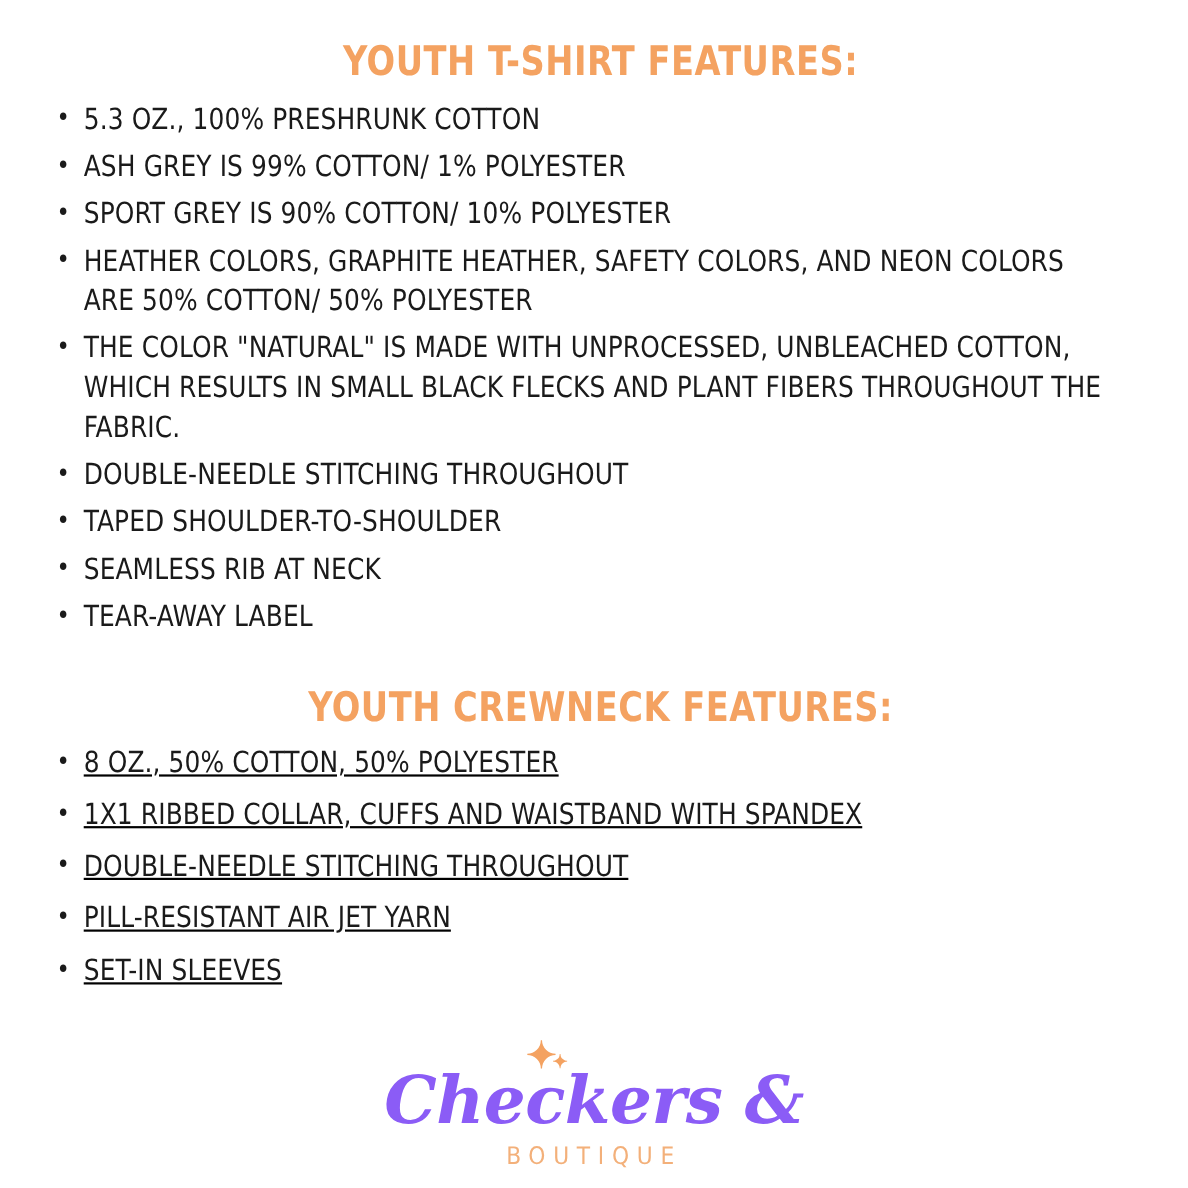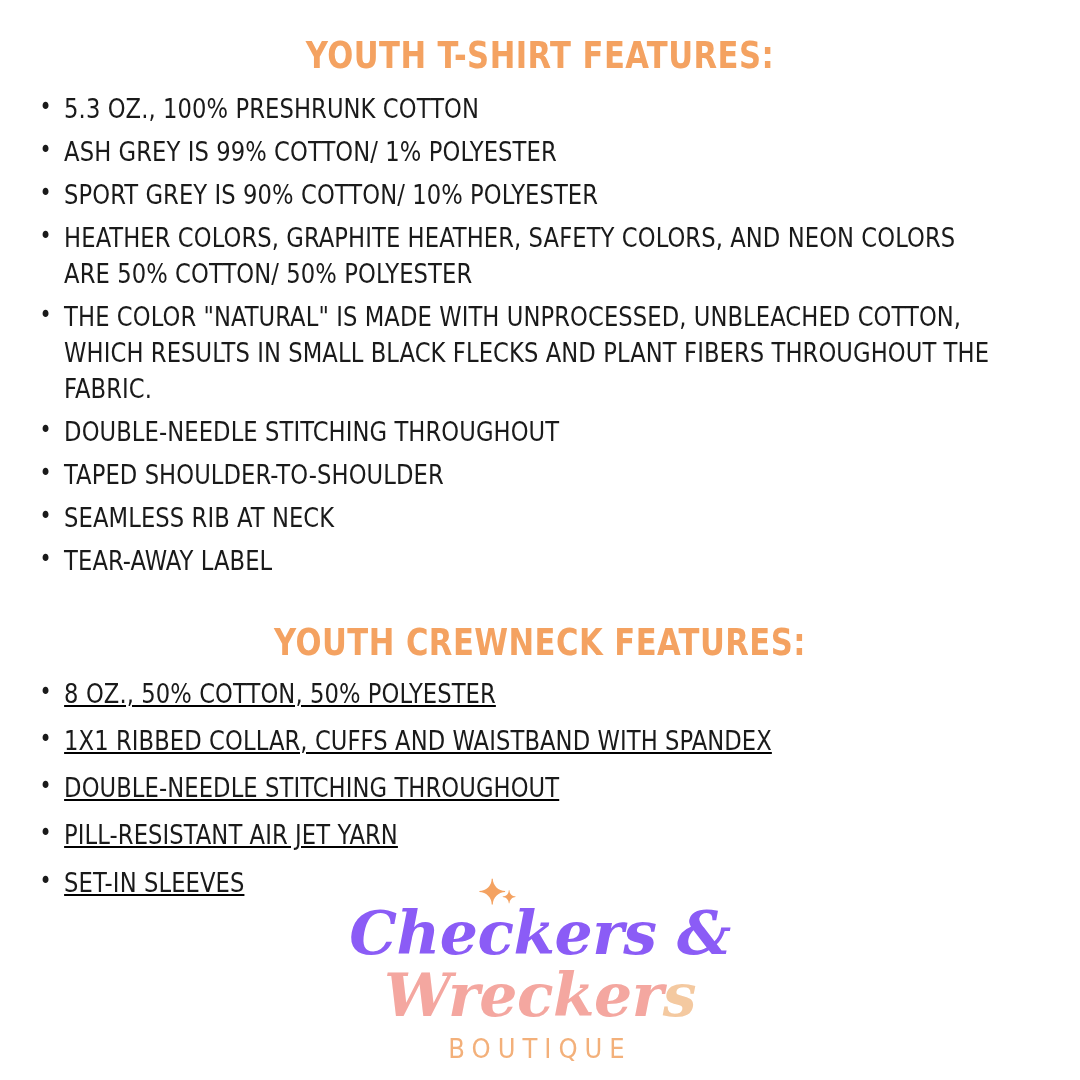--- a/index.html
+++ b/index.html
@@ -11,21 +11,21 @@
     height: 1080px;
     background: #ffffff;
     font-family: "Liberation Sans", sans-serif;
     overflow: hidden;
   }
   .page {
     position: relative;
     width: 1080px;
     height: 1080px;
     box-sizing: border-box;
-    padding: 18px 28px 0 28px;
+    padding: 18px 28px 0 40px;
   }
   .section-title {
     text-align: center;
     color: #f4a261;
     font-family: "DejaVu Sans Condensed", "Liberation Sans Narrow", "Liberation Sans", sans-serif;
     font-weight: bold;
     font-size: 37px;
     letter-spacing: 0.5px;
     text-transform: uppercase;
     transform: scaleX(0.92);
@@ -112,21 +112,21 @@
     font-weight: bold;
     font-size: 60px;
     line-height: 1.03;
     color: #f4a7a0;
     letter-spacing: -0.5px;
   }
   .logo-line2 .last-s { color: #f4c9a0; }
   .logo-sub {
     margin-top: 6px;
     font-family: "DejaVu Sans Condensed", "Liberation Sans Narrow", "Liberation Sans", sans-serif;
-    font-size: 27px;
+    font-size: 22px;
     letter-spacing: 7px;
     color: #f3b07a;
     text-transform: uppercase;
   }
 </style>
 </head>
 <body>
 
 <div class="page">
 
@@ -153,17 +153,16 @@
     <li>PILL-RESISTANT AIR JET YARN</li>
     <li>SET-IN SLEEVES</li>
   </ul>
 
   <div class="logo">
     <div class="logo-sparkles">
       <span class="spark big">✦</span>
       <span class="spark small">✦</span>
     </div>
     <div class="logo-line1">Checkers &amp;</div>
-    <div class="logo-line2"><span>Wrecker</span><span class="last-s">s</span></div>
     <div class="logo-sub">BOUTIQUE</div>
   </div>
 
 </div>
 
 </body></html>

